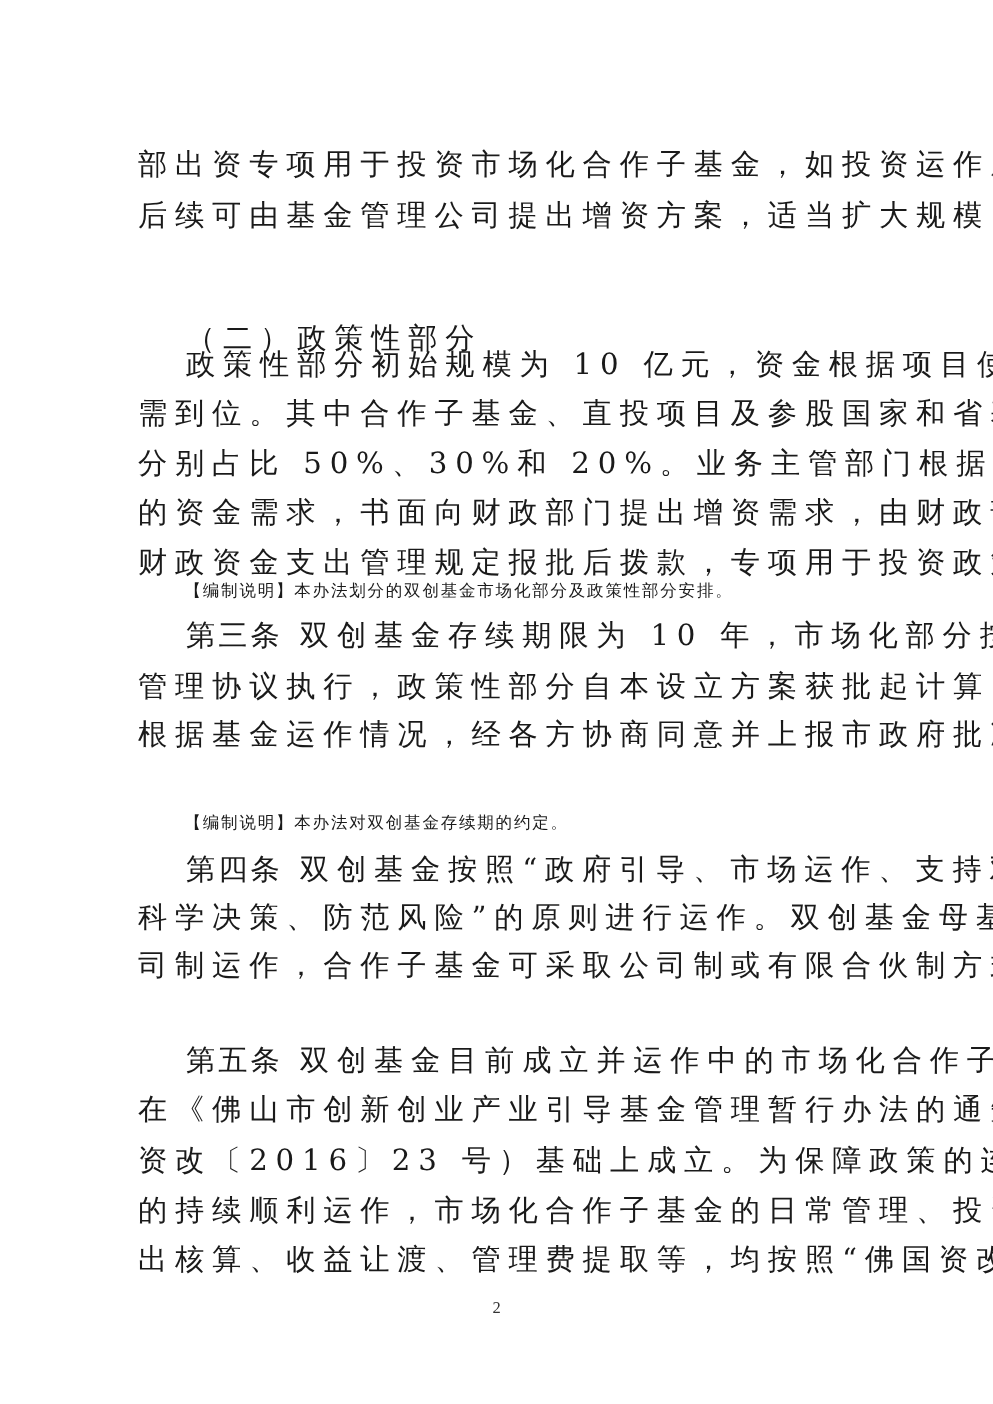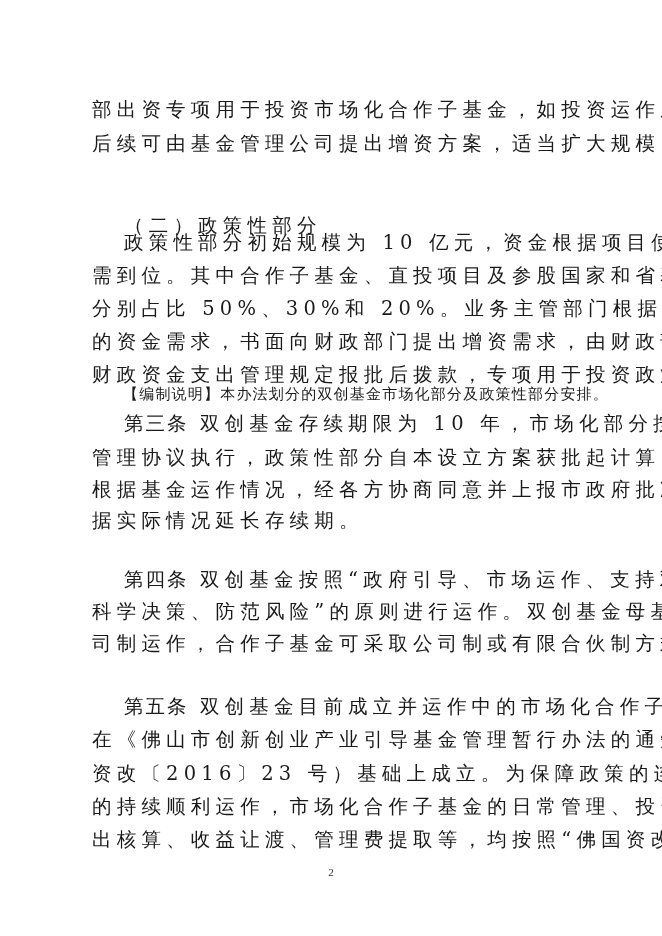--- a/index.html
+++ b/index.html
@@ -3,21 +3,21 @@
 <meta charset="utf-8">
 <style>
   html, body { margin: 0; padding: 0; background: #ffffff; }
   body { width: 662px; height: 936px; position: relative; overflow: hidden;
          font-family: "DejaVu Serif", "Liberation Serif", serif; color: #1a1a1a; }
   .page { position: absolute; left: 0; top: 0; width: 662px; height: 936px; background: #fff; }
   .line { position: absolute; left: 92px; width: 490px; font-size: 19.5px; line-height: 26px;
           white-space: nowrap; letter-spacing: 5.2px; text-align: justify; }
   .indent { left: 124px; width: 458px; }
   .heading { left: 124px; }
-  .note { position: absolute; left: 123px; font-size: 15px; line-height: 20px; white-space: nowrap;
+  .note { position: absolute; left: 123px; font-size: 11px; line-height: 20px; white-space: nowrap;
           letter-spacing: 1.2px; color: #1a1a1a; }
   .b { font-weight: normal; letter-spacing: 2px; }
   .pagenum { position: absolute; left: 0; width: 662px; top: 866px; text-align: center;
              font-size: 11px; font-family: "Liberation Serif", serif; color: #333; }
 </style>
 </head>
 <body>
 
 <div class="page">
 
@@ -31,22 +31,22 @@
   <div class="line" style="top:362px">财政资金支出管理规定报批后拨款，专项用于投资政策性部分。</div>
 
   <div class="note" style="top:384px">【编制说明】本办法划分的双创基金市场化部分及政策性部分安排。</div>
 
   <div class="line indent" style="top:411px">
     <span class="b">第三条</span>
     <span>双创基金存续期限为 10 年，市场化部分按照原委托</span>
   </div>
   <div class="line" style="top:445px">管理协议执行，政策性部分自本设立方案获批起计算。期满后，</div>
   <div class="line" style="top:477px">根据基金运作情况，经各方协商同意并上报市政府批准后，可根</div>
-  <div class="line" style="top:508px">据实际情况延长存续期。</div>
 
+  <div class="note" style="top:539px">【编制说明】本办法对双创基金存续期的约定。</div>
 
   <div class="line indent" style="top:567px">
     <span class="b">第四条</span>
     <span>双创基金按照“政府引导、市场运作、支持双创、</span>
   </div>
   <div class="line" style="top:599px">科学决策、防范风险”的原则进行运作。双创基金母基金采取公</div>
   <div class="line" style="top:631px">司制运作，合作子基金可采取公司制或有限合伙制方式运作。</div>
 
 
   <div class="line indent" style="top:694px">

